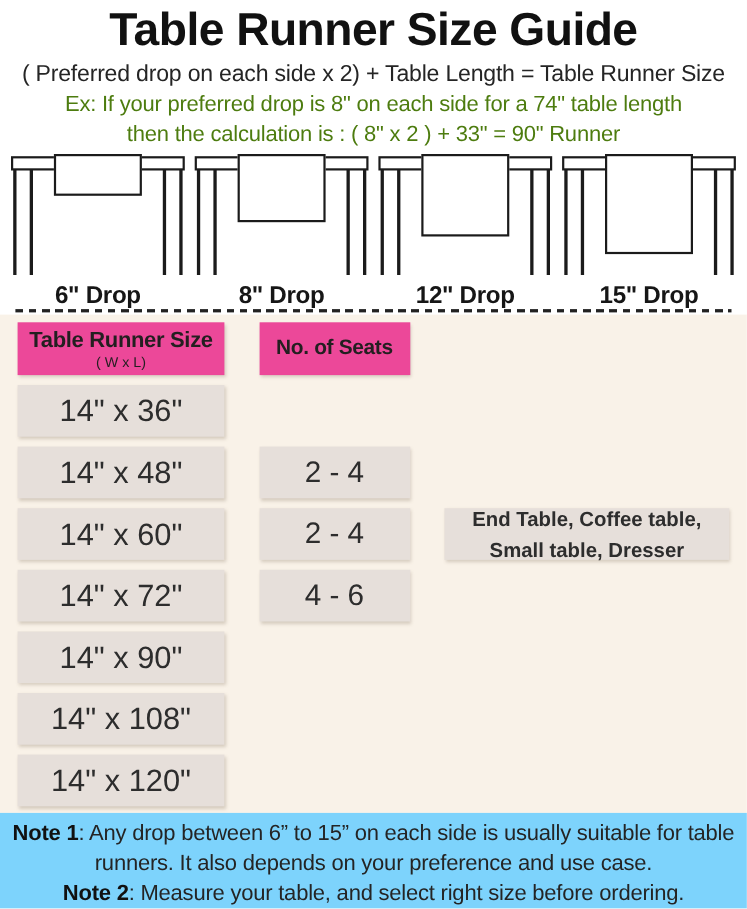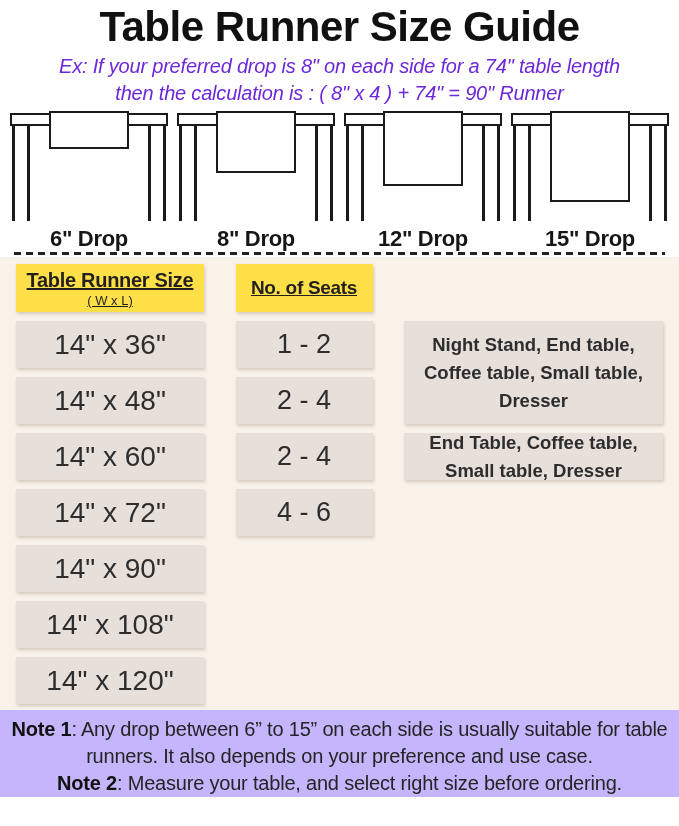--- a/index.html
+++ b/index.html
@@ -27,25 +27,24 @@
     text-align:center;
     font-size:21px;
     color:#252525;
     margin-top:5px;
     letter-spacing:-0.2px;
     white-space:nowrap;
   }
   .example-line {
     text-align:center;
     font-size:20px;
-    color:#6d28d9;
+    color:#4d7c0f;
     margin-top:4px;
     letter-spacing:-0.2px;
     white-space:nowrap;
-    font-style:italic;
   }
 
   
   .illus-row {
     display:flex;
     justify-content:space-between;
     padding:0 10px;
     margin-top:6px;
   }
   .illus {
@@ -118,21 +117,21 @@
     justify-content:space-between;
   }
   .cell {
     display:flex;
     flex-direction:column;
     align-items:center;
     justify-content:center;
     text-align:center;
     box-shadow:1px 2px 3px rgba(120,100,80,0.28);
   }
-  .cell.head { background:#fde047; color:#231f20;text-decoration:underline; }
+  .cell.head { background:#ec4899; color:#231f20; }
   .cell.data { background:#e6dfda; color:#2d2d2d; }
   .head-main { font-size:20px; font-weight:700; line-height:1.1; letter-spacing:-0.3px; }
   .head-sub  { font-size:13px; font-weight:400; margin-top:2px; }
   .head-single { font-size:19px; font-weight:700; letter-spacing:-0.3px; }
   .size-cell  { font-size:28px; letter-spacing:0; }
   .seats-cell { font-size:27px; }
   .types-cell {
     font-size:18.5px;
     font-weight:700;
     line-height:1.5;
@@ -143,38 +142,39 @@
   .c2 { grid-column:2; }
   .c3 { grid-column:3; }
   .r1 { grid-row:1; } .r2 { grid-row:2; } .r3 { grid-row:3; } .r4 { grid-row:4; }
   .r5 { grid-row:5; } .r6 { grid-row:6; } .r7 { grid-row:7; } .r8 { grid-row:8; }
   .span-a { grid-row:2/4; }
   .span-b { grid-row:4/5; }
   .span-c { grid-row:5/9; padding:0 44px; }
 
   
   .notes {
-    background:#c4b5fd;
+    background:#7dd3fc;
     text-align:center;
     padding:6px 4px 0;
     font-size:20px;
     color:#242424;
     letter-spacing:-0.2px;
   }
   .notes p { line-height:1.35; }
   .notes strong { color:#111; }
 </style>
 </head>
 <body>
 
 <div class="page">
 
   <h1 class="page-title">Table Runner Size Guide</h1>
+  <div class="formula-text">( Preferred drop on each side x 2) + Table Length = Table Runner Size</div>
   <div class="example-line">Ex: If your preferred drop is 8" on each side for a 74" table length</div>
-  <div class="example-line">then the calculation is : ( 8" x 4 ) + 74" = 90" Runner</div>
+  <div class="example-line">then the calculation is : ( 8" x 2 ) + 33" = 90" Runner</div>
 
   <div class="illus-row">
     <div class="illus">
       <div class="drawing">
         <div class="tabletop"></div>
         <div class="leg left"></div>
         <div class="leg right"></div>
         <div class="runner h6"></div>
       </div>
       <div class="drop-label">6" Drop</div>
@@ -215,32 +215,30 @@
 
       <div class="cell head c1 r1">
         <div class="head-main">Table Runner Size</div>
         <div class="head-sub">( W x L)</div>
       </div>
       <div class="cell head c2 r1">
         <div class="head-single">No. of Seats</div>
       </div>
 
       <div class="cell data size-cell c1 r2">14" x 36"</div>
-      <div class="cell data seats-cell c2 r2">1 - 2</div>
       <div class="cell data size-cell c1 r3">14" x 48"</div>
       <div class="cell data seats-cell c2 r3">2 - 4</div>
       <div class="cell data size-cell c1 r4">14" x 60"</div>
       <div class="cell data seats-cell c2 r4">2 - 4</div>
       <div class="cell data size-cell c1 r5">14" x 72"</div>
       <div class="cell data seats-cell c2 r5">4 - 6</div>
       <div class="cell data size-cell c1 r6">14" x 90"</div>
       <div class="cell data size-cell c1 r7">14" x 108"</div>
       <div class="cell data size-cell c1 r8">14" x 120"</div>
 
-      <div class="cell data types-cell c3 span-a">Night Stand, End table, Coffee table, Small table, Dresser</div>
       <div class="cell data types-cell c3 span-b">End Table, Coffee table, Small table, Dresser</div>
 
     </div>
   </div>
 
   <div class="notes">
     <p><strong>Note 1</strong><span>: Any drop between 6” to 15” on each side is usually suitable for table runners. It also depends on your preference and use case.</span></p>
     <p><strong>Note 2</strong><span>: Measure your table, and select right size before ordering.</span></p>
   </div>
 

